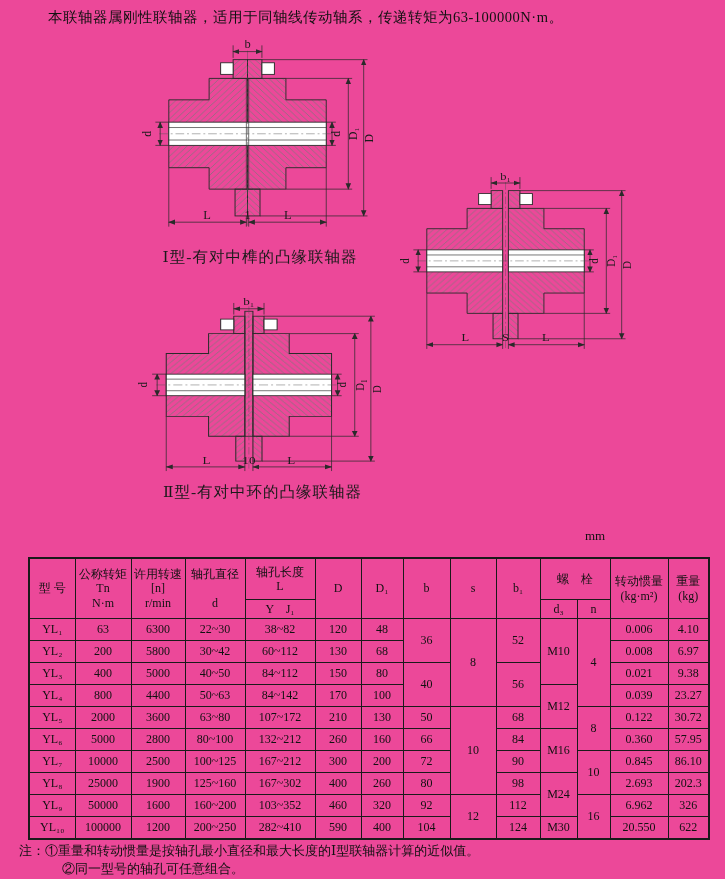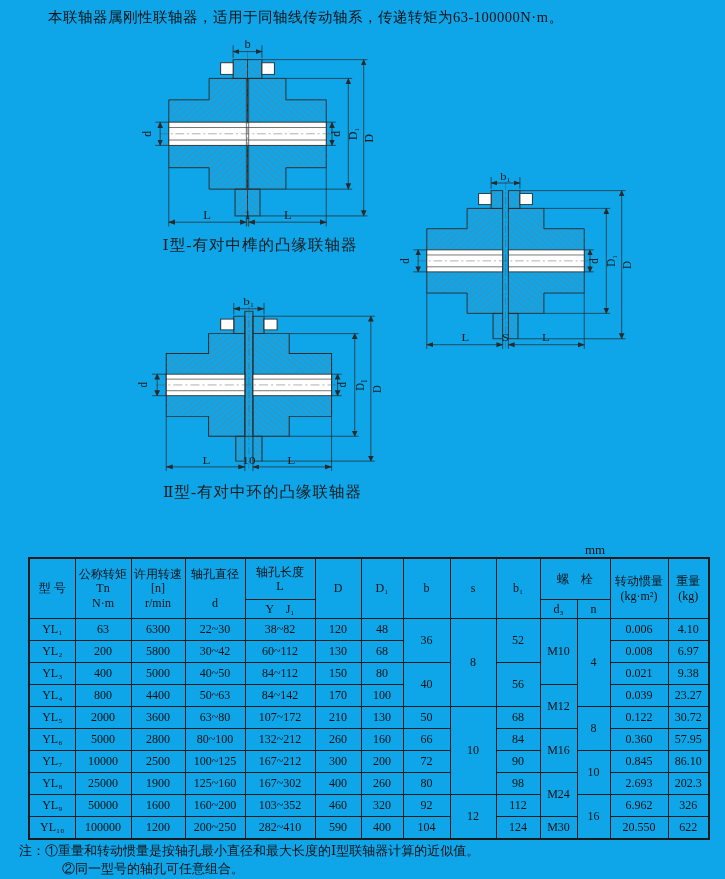--- a/index.html
+++ b/index.html
@@ -1,24 +1,24 @@
 <!DOCTYPE html>
 <html><head>
 <meta charset="utf-8">
 <style>
   html,body{margin:0;padding:0;background:#fff;}
-  .page{position:relative;width:725px;height:879px;background:#0ea5e9;overflow:hidden;
+  .page{position:relative;width:725px;height:879px;background:#ec4899;overflow:hidden;
         font-family:"Liberation Serif","DejaVu Serif",serif;color:#111;}
   .intro{position:absolute;left:48px;top:8px;width:640px;font-size:14.5px;letter-spacing:.5px;}
   .fig{position:absolute;}
   .fig-caption{position:absolute;font-size:15.5px;letter-spacing:1px;text-align:center;color:#1a1a1a;}
   svg text{font-family:"Liberation Serif","DejaVu Serif",serif;font-size:13px;fill:#1a1a1a;}
   .tbl-title{position:absolute;left:20px;top:529px;width:704px;text-align:center;
              font-family:"Liberation Sans","DejaVu Sans",sans-serif;font-weight:bold;font-size:15px;letter-spacing:1px;}
-  .tbl-unit{position:absolute;left:585px;top:542px;font-size:13px;font-family:"Liberation Serif",serif;}
+  .tbl-unit{position:absolute;left:585px;top:528px;font-size:13px;font-family:"Liberation Serif",serif;}
   table.spec{position:absolute;left:28px;top:557px;width:680px;border-collapse:collapse;table-layout:fixed;
              font-size:12px;border:2px solid #1a1a1a;}
   table.spec th, table.spec td{border:1px solid #1a1a1a;text-align:center;vertical-align:middle;padding:0;
              font-weight:normal;}
   table.spec th{white-space:pre-line;line-height:1.18;}
   table.spec thead tr.h1 th{height:40px;}
   table.spec thead tr.h2 th{height:18px;}
   table.spec tbody td{height:21px;}
   .notes{position:absolute;left:19px;top:842px;font-size:13px;line-height:1.38;}
   .notes .n2{margin-left:43px;}
@@ -86,21 +86,21 @@
     </g>
     <text x="112" y="9" text-anchor="middle">b</text>
     <text transform="translate(11,105) rotate(-90)" text-anchor="middle">d</text>
     <text transform="translate(208,105) rotate(-90)" text-anchor="middle">d</text>
     <text transform="translate(226,105) rotate(-90)" text-anchor="middle">D₁</text>
     <text transform="translate(243,110) rotate(-90)" text-anchor="middle">D</text>
     <text x="70" y="200" text-anchor="middle">L</text>
     <text x="112" y="200" text-anchor="middle">1</text>
     <text x="154" y="200" text-anchor="middle">L</text>
   </svg>
-  <div class="fig-caption" style="left:115px;top:235px;width:290px">Ⅰ型-有对中榫的凸缘联轴器</div>
+  <div class="fig-caption" style="left:115px;top:247px;width:290px">Ⅰ型-有对中榫的凸缘联轴器</div>
 
   <svg class="fig" style="left:398px;top:172px" width="240" height="182" viewBox="0 0 250 215" preserveAspectRatio="none">
     <defs>
       <pattern id="hA3" width="7" height="7" patternUnits="userSpaceOnUse">
           <path d="M-1,8 L8,-1" stroke="#7a7a7a" stroke-width="0.8"></path>
         </pattern>
       <pattern id="hB3" width="7" height="7" patternUnits="userSpaceOnUse">
           <path d="M-1,-1 L8,8" stroke="#7a7a7a" stroke-width="0.8"></path>
         </pattern>
       <marker id="m3" viewBox="0 0 10 10" refX="9" refY="5" markerWidth="9" markerHeight="9" orient="auto-start-reverse">

